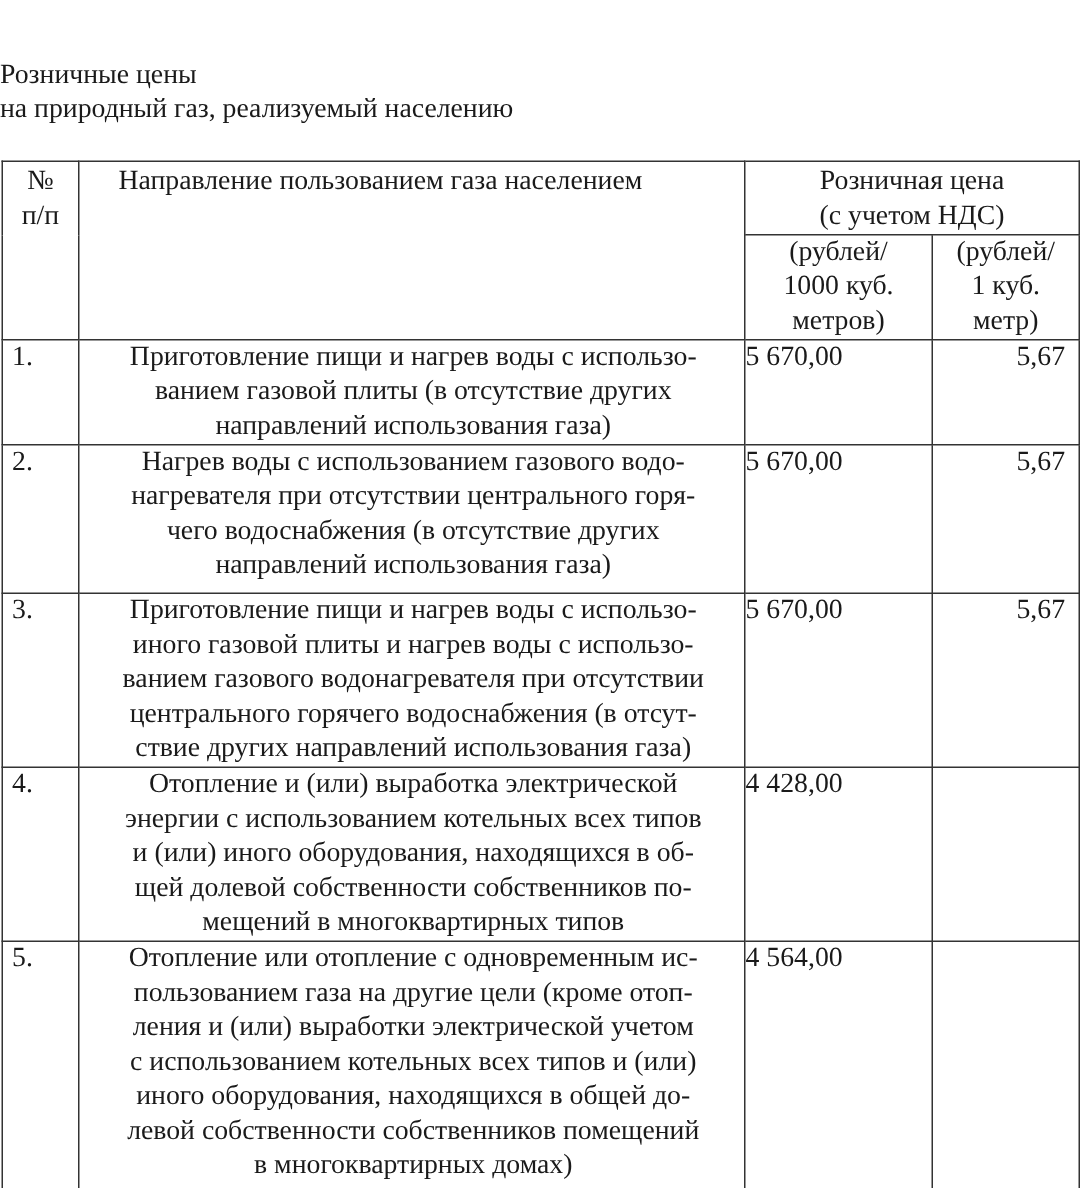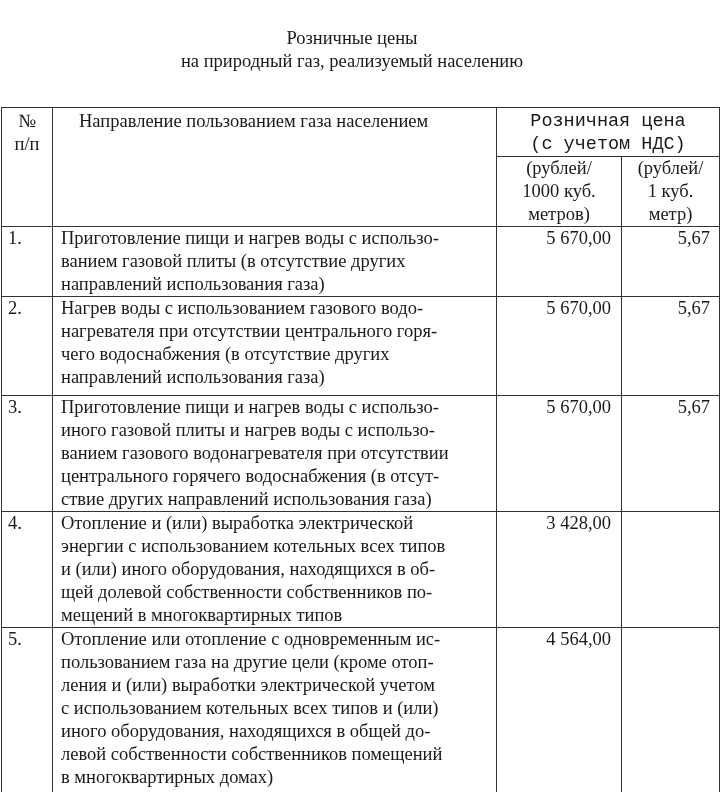--- a/index.html
+++ b/index.html
@@ -12,23 +12,22 @@
     height: 792px;
     overflow: hidden;
     position: relative;
     font-family: "Liberation Serif", "DejaVu Serif", serif;
     color: #1a1a1a;
     font-size: 18.5px;
   }
   .title-block {
     position: absolute;
     left: 0;
-    top: 27px;
+    top: 39px;
     width: 704px;
-    text-align: center;
     line-height: 23px;
     font-size: 18.5px;
   }
   .title-block div { white-space: nowrap; }
 
   table.prices {
     position: absolute;
     left: 1px;
     top: 107px;
     width: 718px;
@@ -44,26 +43,26 @@
     padding: 0;
   }
   table.prices tr.last td { border-bottom: none; }
   col.c-num { width: 51px; }
   col.c-desc { width: 444px; }
   col.c-p1 { width: 125px; }
   col.c-p2 { width: 98px; }
 
   .h-num { text-align: center; padding-top: 2px !important; }
   .h-desc { text-align: left; padding: 2px 6px 0 26px !important; }
-  .h-price { text-align: center; padding-top: 2px !important; height: 46px; font-family: Liberation Mono, monospace; }
+  .h-price { text-align: center; padding-top: 2px !important; height: 46px; }
   .h-unit { text-align: center; padding-top: 0 !important; height: 68px; font-family: Liberation Serif, serif; }
 
   .r-num { text-align: left; padding: 0 0 0 6px !important; }
-  .r-desc { text-align: left; padding: 0 6px 0 8px !important; }
-  .r-p1 { text-align: right; padding: 0 10px 0 0 !important; margin-left: 44px; }
+  .r-desc { text-align: center; padding: 0 6px 0 8px !important; }
+  .r-p1 { padding: 0 10px 0 0 !important; margin-left: 44px; }
   .r-p2 { text-align: right; padding: 0 9px 0 0 !important; font-family: Liberation Serif, serif; }
   .row1 td { height: 68px; }
   .row2 td { height: 98px; }
   .row3 td { height: 115px; }
   .row4 td { height: 115px; }
   .row5 td { height: 170px; }
 </style>
 </head>
 <body>
 
@@ -142,21 +141,21 @@
 
   <tr class="row4">
     <td class="r-num">4.</td>
     <td class="r-desc">
       <div>Отопление и (или) выработка электрической</div>
       <div>энергии с использованием котельных всех типов</div>
       <div>и (или) иного оборудования, находящихся в об-</div>
       <div>щей долевой собственности собственников по-</div>
       <div>мещений в многоквартирных типов</div>
     </td>
-    <td class="r-p1">3 428,00</td>
+    <td class="r-p1">4 428,00</td>
     <td class="r-p2"></td>
   </tr>
 
   <tr class="row5 last">
     <td class="r-num">5.</td>
     <td class="r-desc">
       <div>Отопление или отопление с одновременным ис-</div>
       <div>пользованием газа на другие цели (кроме отоп-</div>
       <div>ления и (или) выработки электрической учетом</div>
       <div>с использованием котельных всех типов и (или)</div>

